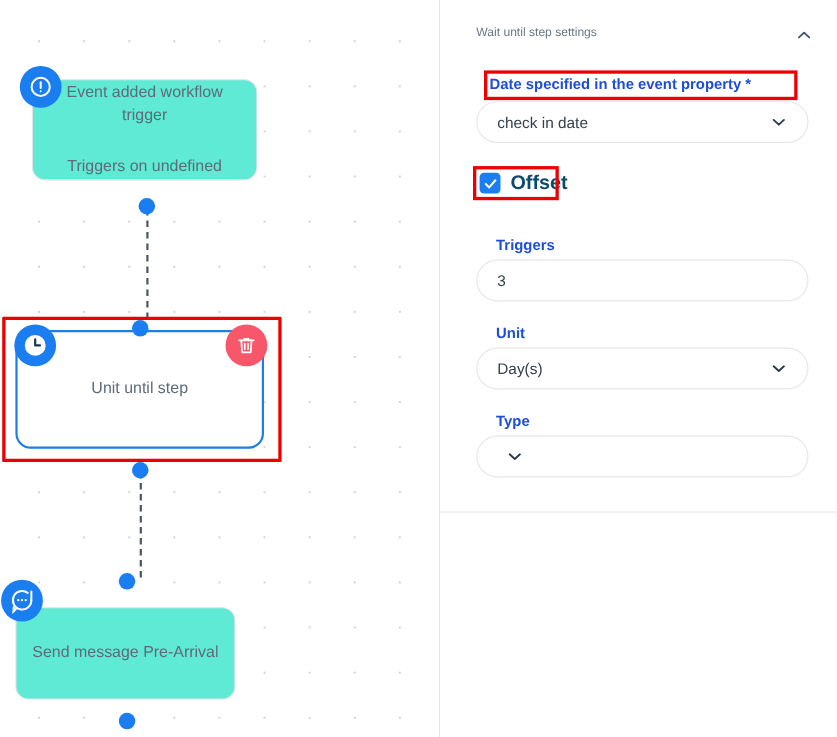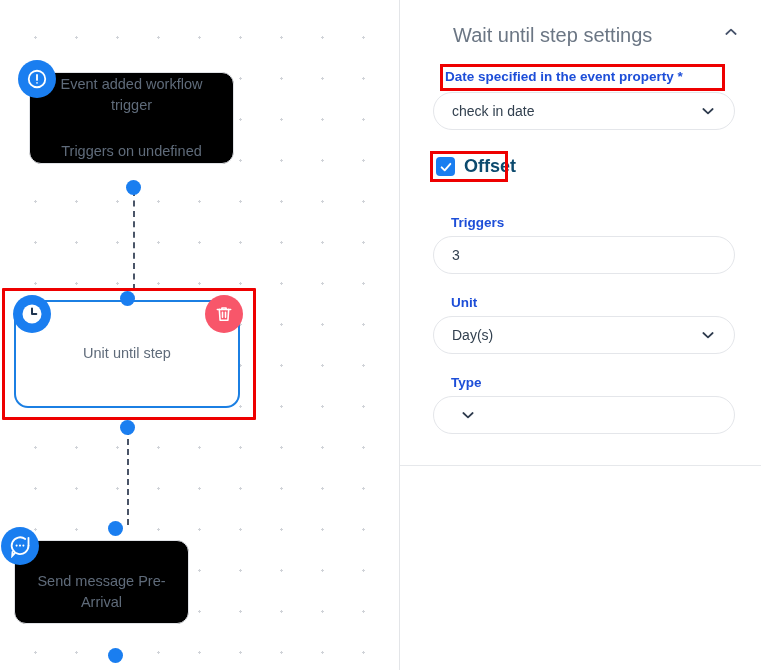--- a/index.html
+++ b/index.html
@@ -43,21 +43,21 @@
   #canvas-scrollbar {
     position: absolute;
     left: 381px; top: 0;
     width: 12px; height: 670px;
     background: transparent;
   }
 
   
   .node {
     position: absolute;
-    background: #000000;
+    background: #5eead4;
     border: 1px solid #e0e2e6;
     border-radius: 12px;
     display: flex;
     align-items: center;
     justify-content: center;
     flex-direction: column;
     color: #5f6b7a;
     font-size: 14.5px;
     line-height: 1.45;
     text-align: center;
@@ -71,22 +71,22 @@
     width: 205px; height: 92px;
   }
   #node-wait {
     left: 14px; top: 300px;
     width: 226px; height: 108px;
     border: 2px solid #1b7fe3;
     border-radius: 14px;
     background: #ffffff;
   }
   #node-message {
-    left: 14px; top: 540px;
-    width: 175px; height: 84px; justify-content: flex-end;
+    left: 14px; top: 552px;
+    width: 200px; height: 84px;
   }
 
   
   .node-badge {
     position: absolute;
     width: 38px; height: 38px;
     border-radius: 50%;
     display: flex;
     align-items: center;
     justify-content: center;
@@ -145,23 +145,22 @@
   #panel-header {
     position: absolute;
     left: 0; top: 0;
     width: 361px; height: 58px;
     display: flex;
     align-items: center;
   }
   #panel-title {
     position: absolute;
     left: 33px; top: 24px;
-    font-size: 20px;
+    font-size: 11px;
     color: #6b7684;
-    margin-left: 20px;
   }
   #collapse-chevron {
     position: absolute;
     left: 316px; top: 20px;
     width: 30px; height: 24px;
     display: flex; align-items: center; justify-content: center;
     cursor: pointer;
   }
 
   .field-label {

